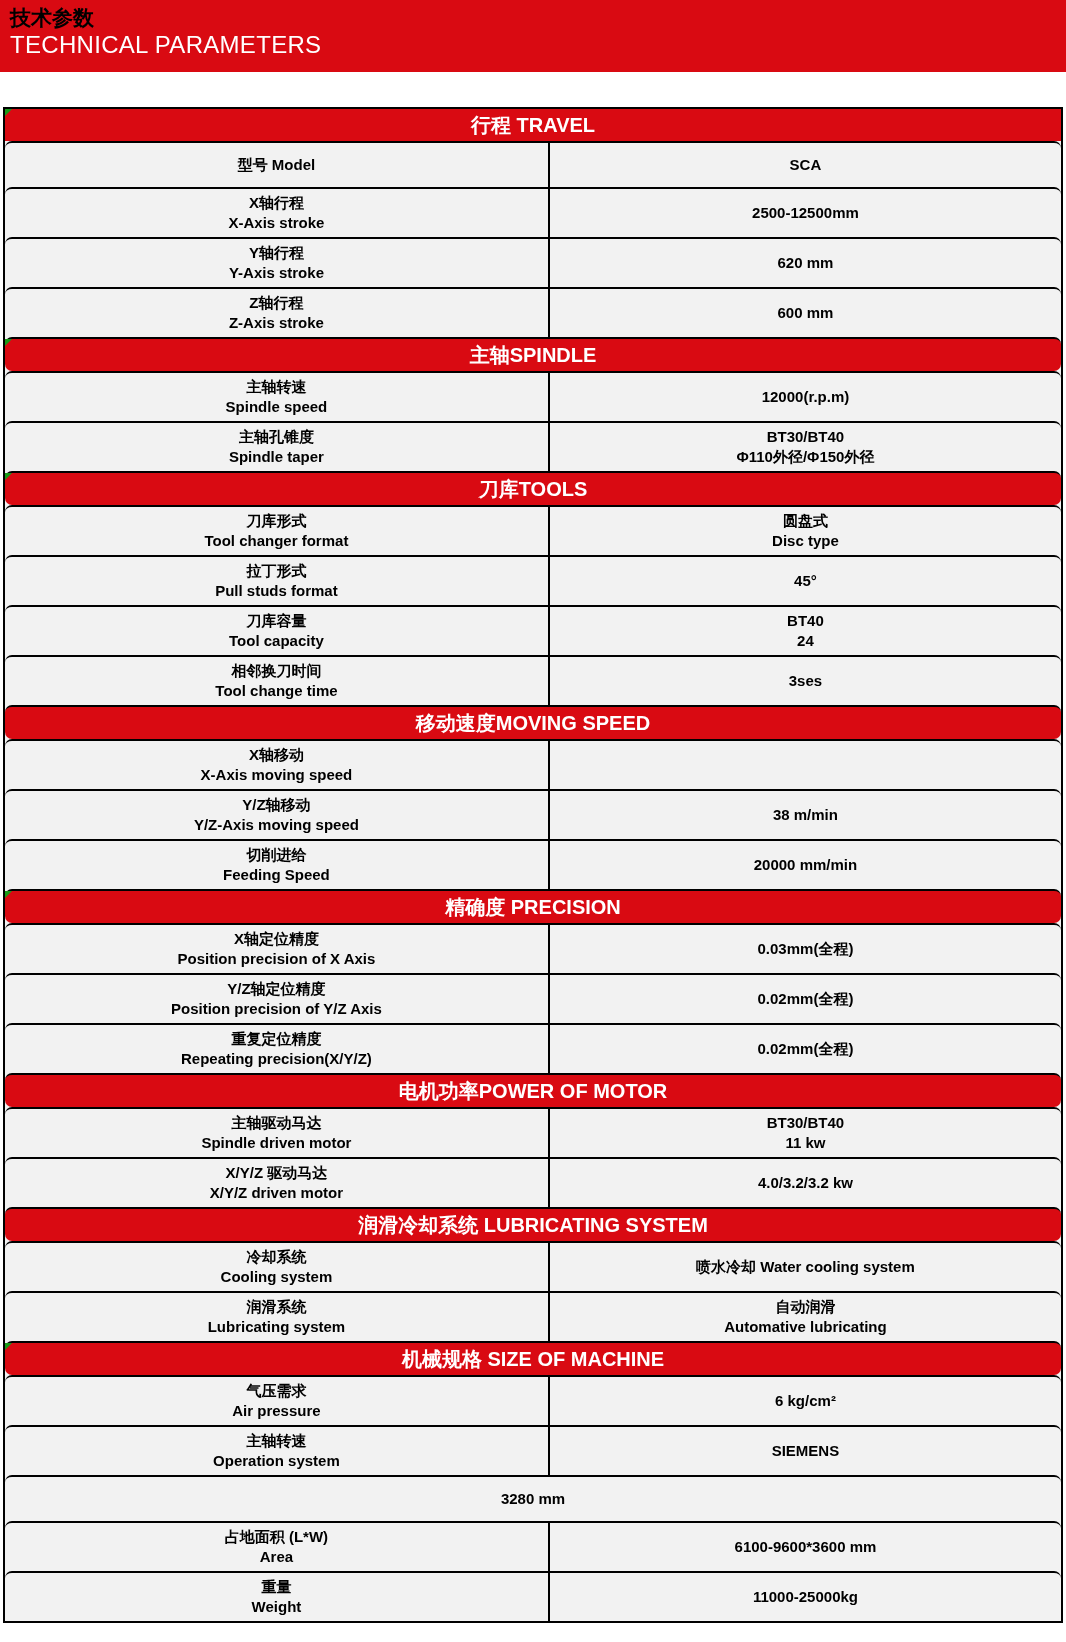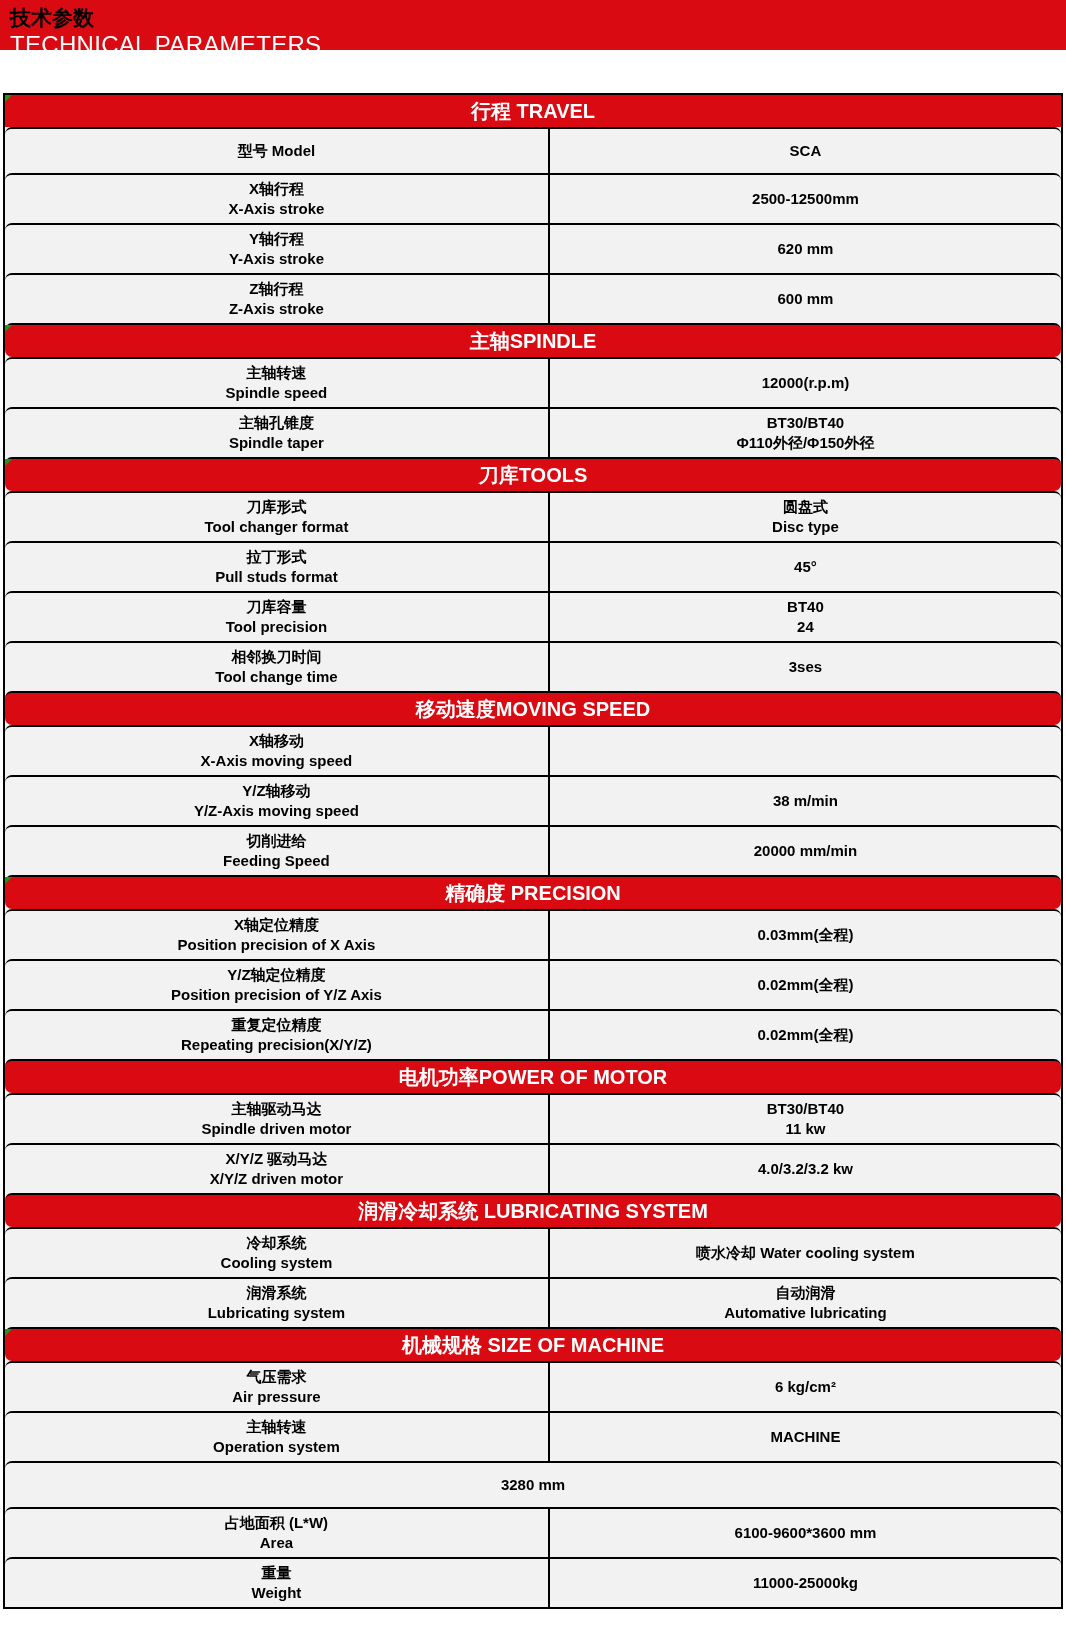--- a/index.html
+++ b/index.html
@@ -12,42 +12,42 @@
   html,body{margin:0;padding:0;}
   body{
     width:1066px;
     background:#ffffff;
     font-family:"Liberation Sans","DejaVu Sans",sans-serif;
     -webkit-font-smoothing:antialiased;
   }
   
   .top-banner{
     width:1066px;
-    height:50px;
+    height:72px;
     background:var(--red);
     padding:5px 0 0 10px;
   }
   .title-zh{
     color:#000000;
     font-weight:bold;
     font-size:21px;
     line-height:26px;
   }
   .title-en{
     color:#ffffff;
     font-weight:normal;
     font-size:24px;
     line-height:28px;
     letter-spacing:0.3px;
   }
   .gap{height:35px;background:#ffffff;}
 
   
   .spec-table{
-    margin:8px 3px;
+    margin:0 3px;
     border:2px solid var(--border-c);
     background:var(--cell-bg);
   }
   .spec-table > * + *{
     border-top:2px solid var(--border-c);
     border-radius:7px;
   }
   .section-header{
     position:relative;
     background:var(--red);
@@ -184,21 +184,21 @@
       <div>拉丁形式</div>
       <div>Pull studs format</div>
     </div>
     <div class="cell value">
         <div>45°</div>
       </div>
   </div>
     <div class="row">
     <div class="cell label">
       <div>刀库容量</div>
-      <div>Tool precision</div>
+      <div>Tool capacity</div>
     </div>
     <div class="cell value">
         <div>BT40</div>
         <div>24</div>
       </div>
   </div>
     <div class="row">
     <div class="cell label">
       <div>相邻换刀时间</div>
       <div>Tool change time</div>
@@ -324,21 +324,21 @@
     <div class="cell value">
         <div>6 kg/cm²</div>
       </div>
   </div>
     <div class="row">
     <div class="cell label">
       <div>主轴转速</div>
       <div>Operation system</div>
     </div>
     <div class="cell value">
-        <div>MACHINE</div>
+        <div>SIEMENS</div>
       </div>
   </div>
     <div class="row">
     <div class="cell value">
         <div>3280 mm</div>
       </div>
   </div>
     <div class="row">
     <div class="cell label">
       <div>占地面积 (L*W)</div>

